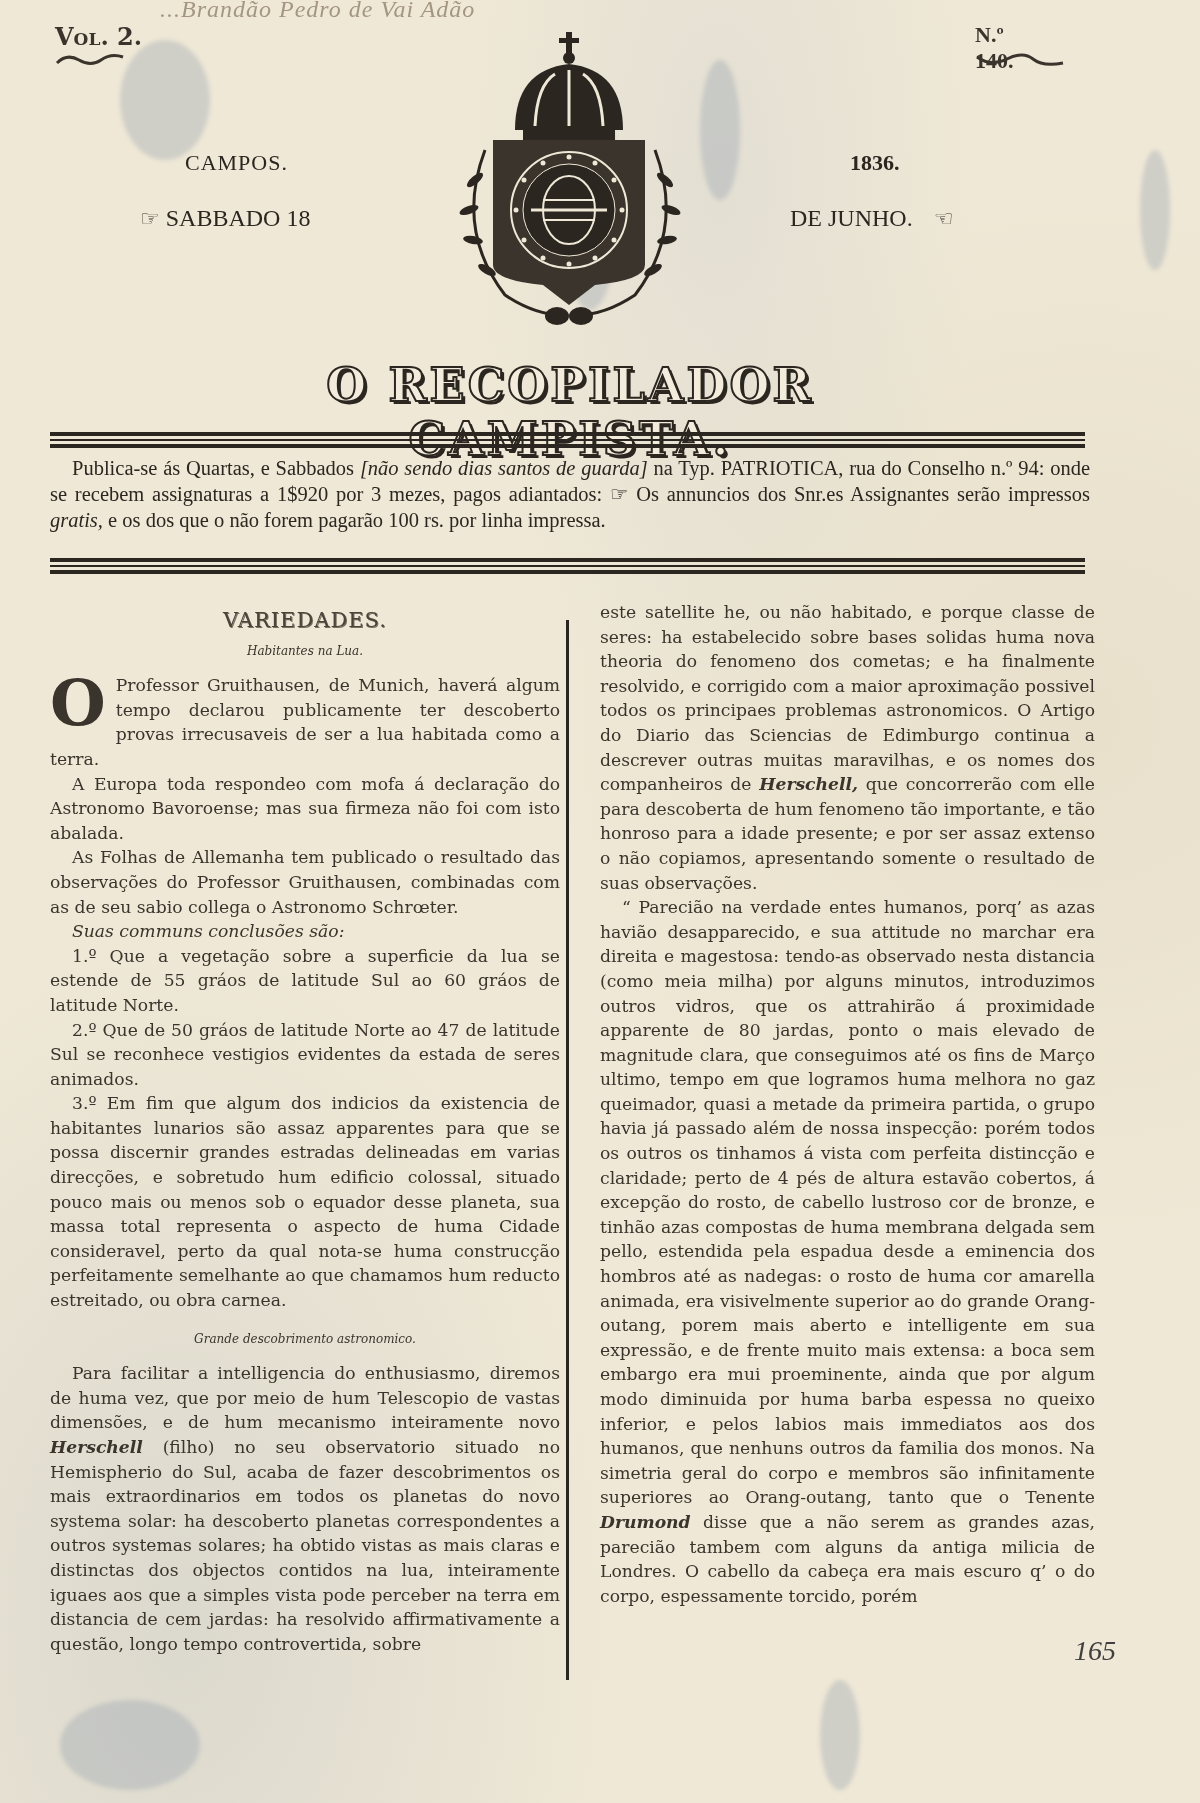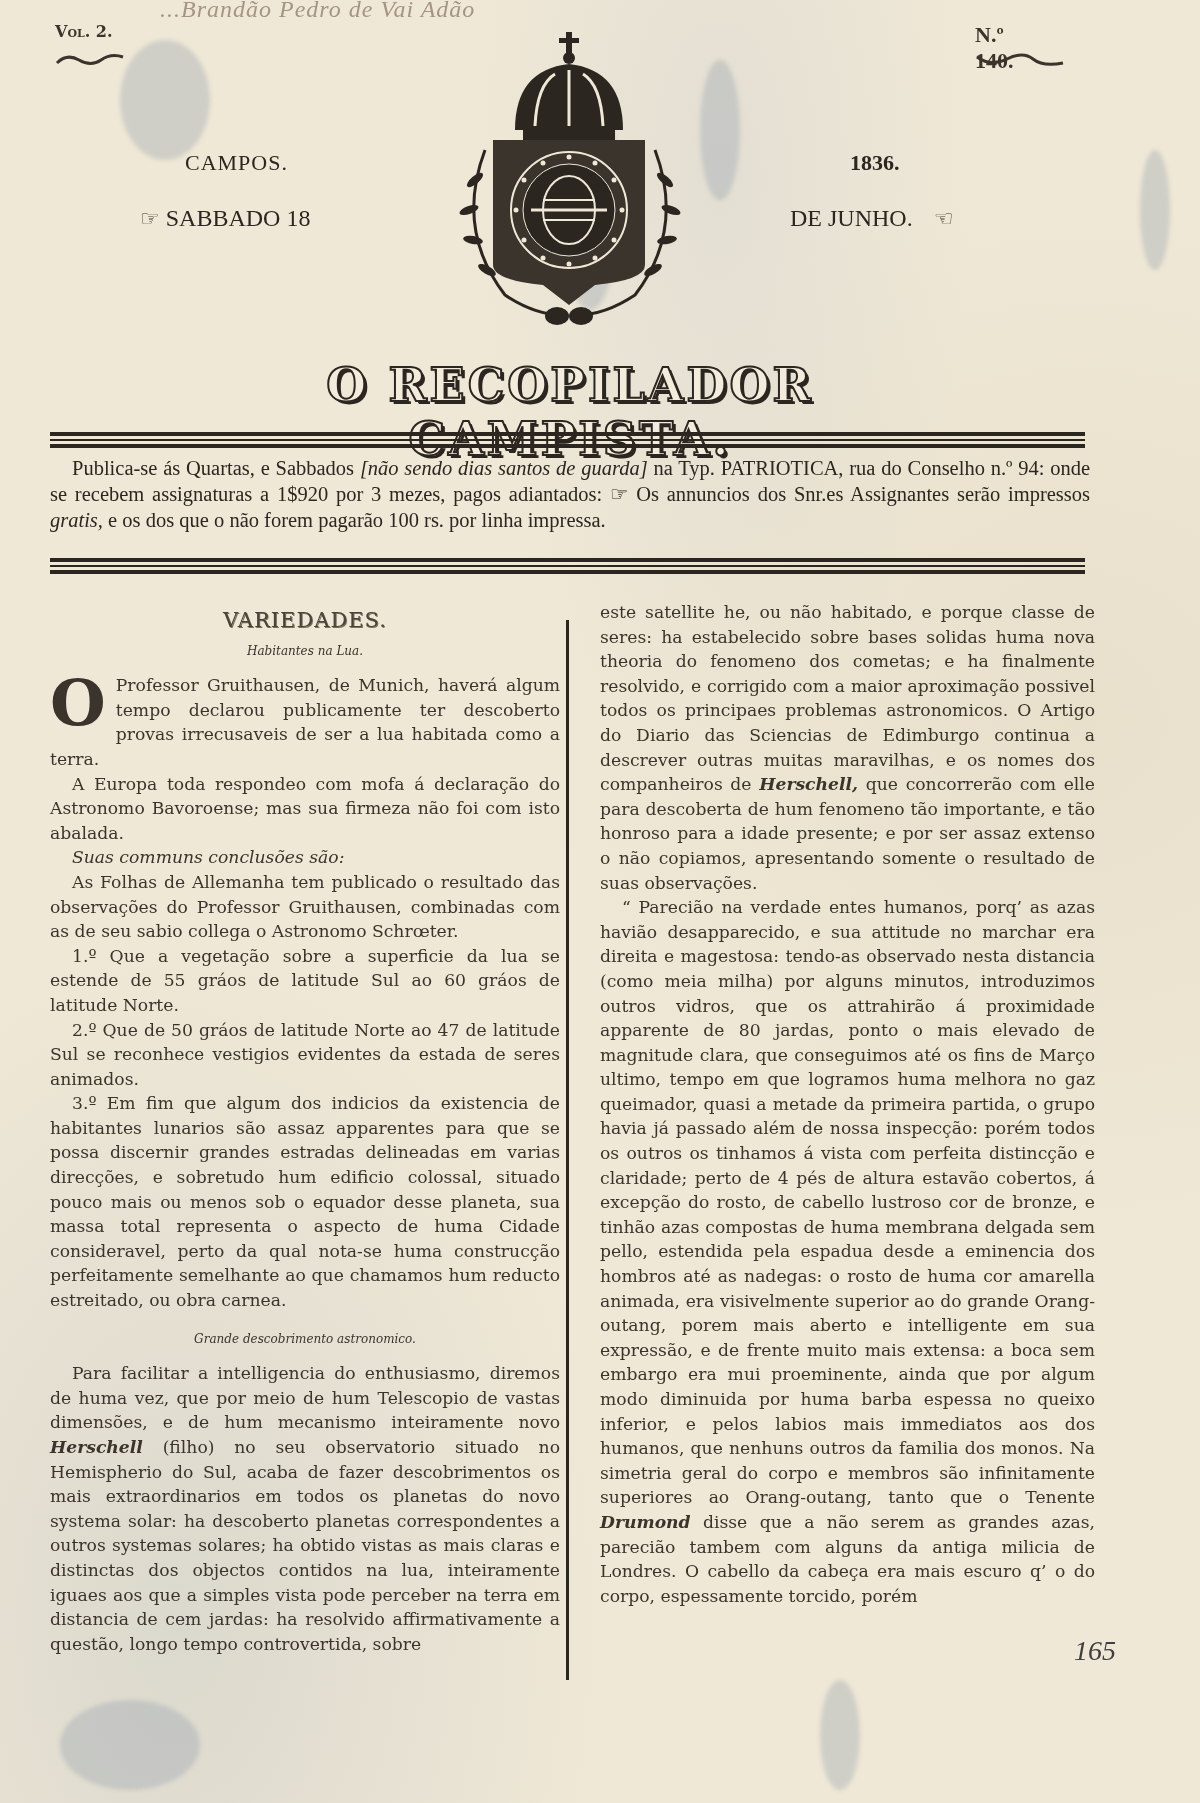--- a/index.html
+++ b/index.html
@@ -13,21 +13,21 @@
     font-family: "DejaVu Serif", "Liberation Serif", serif;
     color: #2b2620;
     position: relative;
   }
   .page { position: absolute; left: 0; top: 0; width: 1012px; height: 1803px; }
   .handwriting {
     position: absolute; left: 160px; top: -4px; width: 620px;
     font-family: "Liberation Serif", serif; font-style: italic;
     font-size: 24px; color: #8a7a66; opacity: 0.75; letter-spacing: 1px;
   }
-  .vol { position: absolute; left: 55px; top: 22px; font-size: 16px; font-weight: bold; font-variant: small-caps; color: #3b342c; }
+  .vol { position: absolute; left: 55px; top: 22px; font-size: 24px; font-weight: bold; font-variant: small-caps; color: #3b342c; }
   .numero { position: absolute; left: 975px; top: 22px; font-size: 22px; font-weight: bold; color: #3b342c; font-family: "Liberation Serif", serif; }
   .swash { position: absolute; height: 14px; }
   .swash svg { width: 100%; height: 100%; }
   .crest { position: absolute; left: 445px; top: 30px; width: 250px; height: 300px; }
   .campos { position: absolute; left: 185px; top: 150px; font-size: 22px; font-family: "Liberation Serif", serif; letter-spacing: 1px; }
   .ano { position: absolute; left: 850px; top: 150px; font-size: 22px; font-weight: bold; font-family: "Liberation Serif", serif; }
   .dia { position: absolute; left: 140px; top: 205px; font-size: 24px; font-family: "Liberation Serif", serif; display:flex; align-items:center; gap: 6px; }
   .mes { position: absolute; left: 790px; top: 205px; font-size: 24px; font-family: "Liberation Serif", serif; display:flex; align-items:center; gap: 21px; }
   .hand-icon { font-size: 22px; color: #3b342c; }
   .masthead {
@@ -181,22 +181,22 @@
       <div class="r"></div>
   </div>
 
   <div class="divider"></div>
 
   <div class="col left">
     <div class="section-title">VARIEDADES.</div>
     <div class="subhead">Habitantes na Lua.</div>
     <p><span class="dropcap">O</span><span>Professor Gruithausen, de Munich, haverá algum tempo declarou publicamente ter descoberto provas irrecusaveis de ser a lua habitada como a terra.</span></p>
     <p class="indent">A Europa toda respondeo com mofa á declaração do Astronomo Bavoroense; mas sua firmeza não foi com isto abalada.</p>
+    <p class="indent">As Folhas de Allemanha tem publicado o resultado das observações do Professor Gruithausen, combinadas com as de seu sabio collega o Astronomo Schrœter.</p>
     <p class="indent italic">Suas communs conclusões são:</p>
-    <p class="indent">As Folhas de Allemanha tem publicado o resultado das observações do Professor Gruithausen, combinadas com as de seu sabio collega o Astronomo Schrœter.</p>
     <p class="indent">1.º Que a vegetação sobre a superficie da lua se estende de 55 gráos de latitude Sul ao 60 gráos de latitude Norte.</p>
     <p class="indent">2.º Que de 50 gráos de latitude Norte ao 47 de latitude Sul se reconhece vestigios evidentes da estada de seres animados.</p>
     <p class="indent">3.º Em fim que algum dos indicios da existencia de habitantes lunarios são assaz apparentes para que se possa discernir grandes estradas delineadas em varias direcções, e sobretudo hum edificio colossal, situado pouco mais ou menos sob o equador desse planeta, sua massa total representa o aspecto de huma Cidade consideravel, perto da qual nota-se huma construcção perfeitamente semelhante ao que chamamos hum reducto estreitado, ou obra carnea.</p>
     <div class="subhead" style="margin-top:14px;">Grande descobrimento astronomico.</div>
     <p class="indent"><span>Para facilitar a intelligencia do enthusiasmo, diremos de huma vez, que por meio de hum Telescopio de vastas dimensões, e de hum mecanismo inteiramente novo </span><span class="em">Herschell</span><span> (filho) no seu observatorio situado no Hemispherio do Sul, acaba de fazer descobrimentos os mais extraordinarios em todos os planetas do novo systema solar: ha descoberto planetas correspondentes a outros systemas solares; ha obtido vistas as mais claras e distinctas dos objectos contidos na lua, inteiramente iguaes aos que a simples vista pode perceber na terra em distancia de cem jardas: ha resolvido affirmativamente a questão, longo tempo controvertida, sobre</span></p>
   </div>
 
   <div class="col right">
     <p><span>este satellite he, ou não habitado, e porque classe de seres: ha estabelecido sobre bases solidas huma nova theoria do fenomeno dos cometas; e ha finalmente resolvido, e corrigido com a maior aproximação possivel todos os principaes problemas astronomicos. O Artigo do Diario das Sciencias de Edimburgo continua a descrever outras muitas maravilhas, e os nomes dos companheiros de </span><span class="em">Herschell,</span><span> que concorrerão com elle para descoberta de hum fenomeno tão importante, e tão honroso para a idade presente; e por ser assaz extenso o não copiamos, apresentando somente o resultado de suas observações.</span></p>
     <p class="indent"><span>“ Parecião na verdade entes humanos, porq’ as azas havião desapparecido, e sua attitude no marchar era direita e magestosa: tendo-as observado nesta distancia (como meia milha) por alguns minutos, introduzimos outros vidros, que os attrahirão á proximidade apparente de 80 jardas, ponto o mais elevado de magnitude clara, que conseguimos até os fins de Março ultimo, tempo em que logramos huma melhora no gaz queimador, quasi a metade da primeira partida, o grupo havia já passado além de nossa inspecção: porém todos os outros os tinhamos á vista com perfeita distincção e claridade; perto de 4 pés de altura estavão cobertos, á excepção do rosto, de cabello lustroso cor de bronze, e tinhão azas compostas de huma membrana delgada sem pello, estendida pela espadua desde a eminencia dos hombros até as nadegas: o rosto de huma cor amarella animada, era visivelmente superior ao do grande Orang-outang, porem mais aberto e intelligente em sua expressão, e de frente muito mais extensa: a boca sem embargo era mui proeminente, ainda que por algum modo diminuida por huma barba espessa no queixo inferior, e pelos labios mais immediatos aos dos humanos, que nenhuns outros da familia dos monos. Na simetria geral do corpo e membros são infinitamente superiores ao Orang-outang, tanto que o Tenente </span><span class="em">Drumond</span><span> disse que a não serem as grandes azas, parecião tambem com alguns da antiga milicia de Londres. O cabello da cabeça era mais escuro q’ o do corpo, espessamente torcido, porém</span></p>

